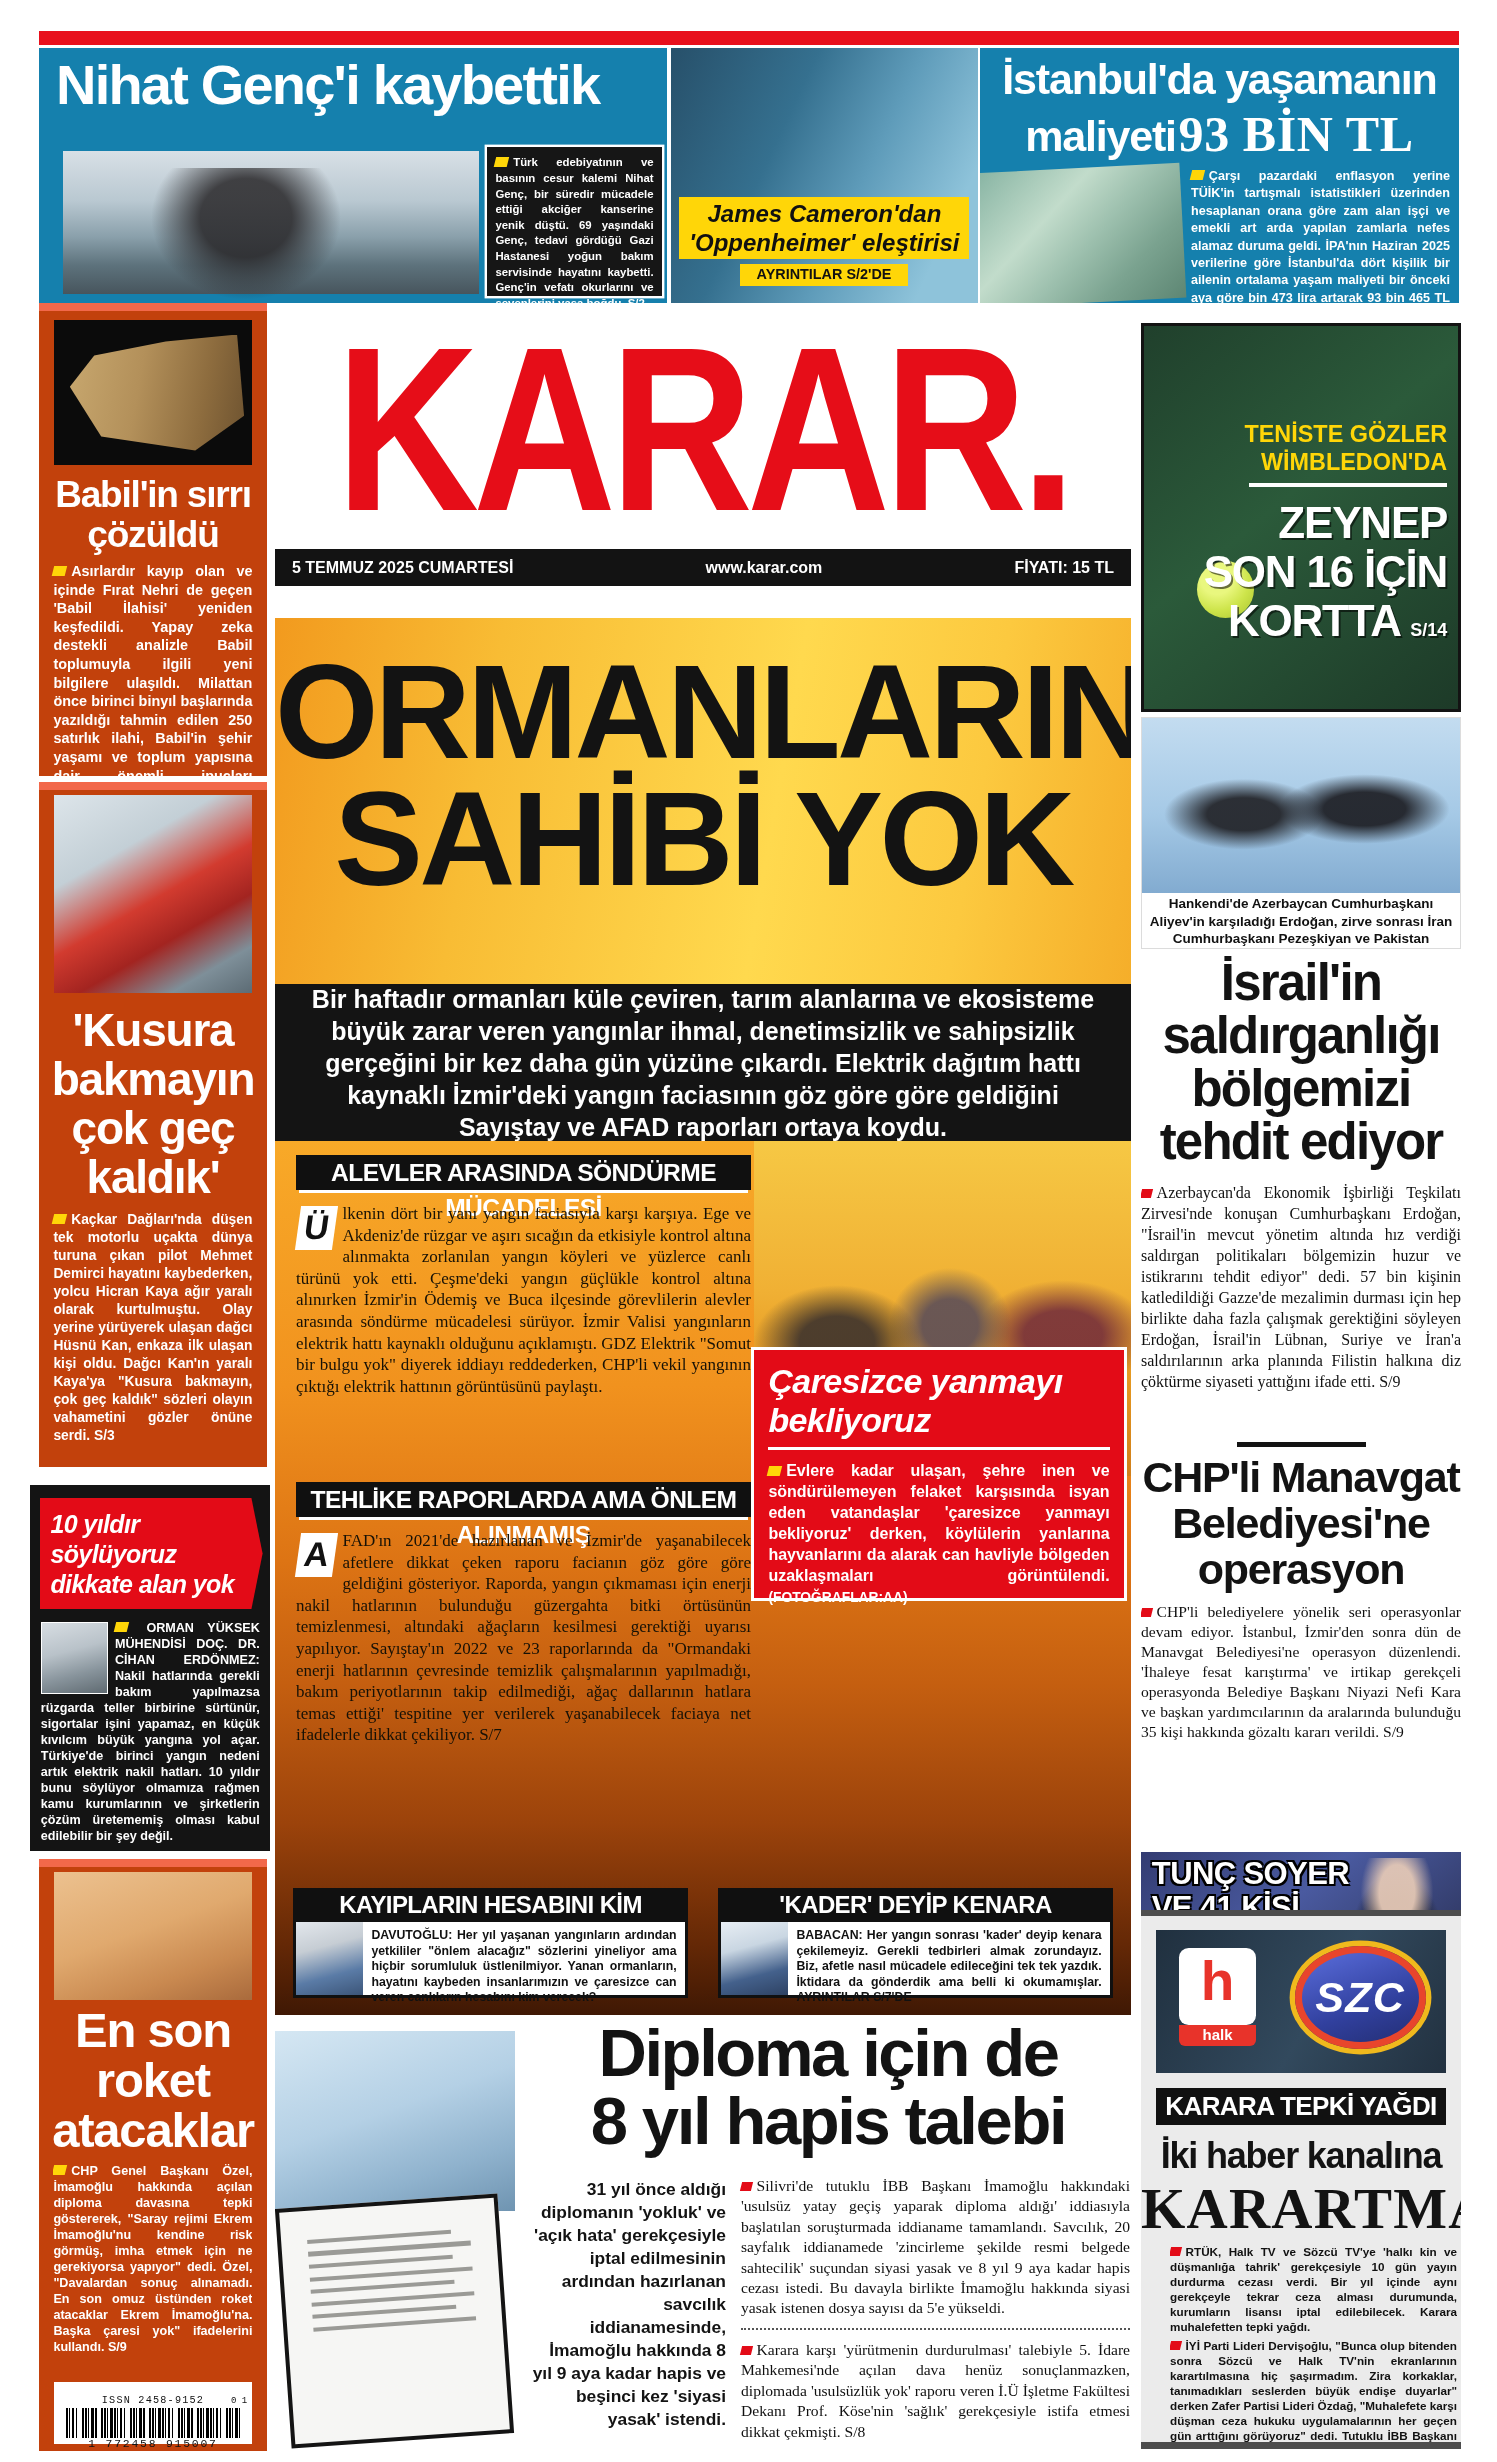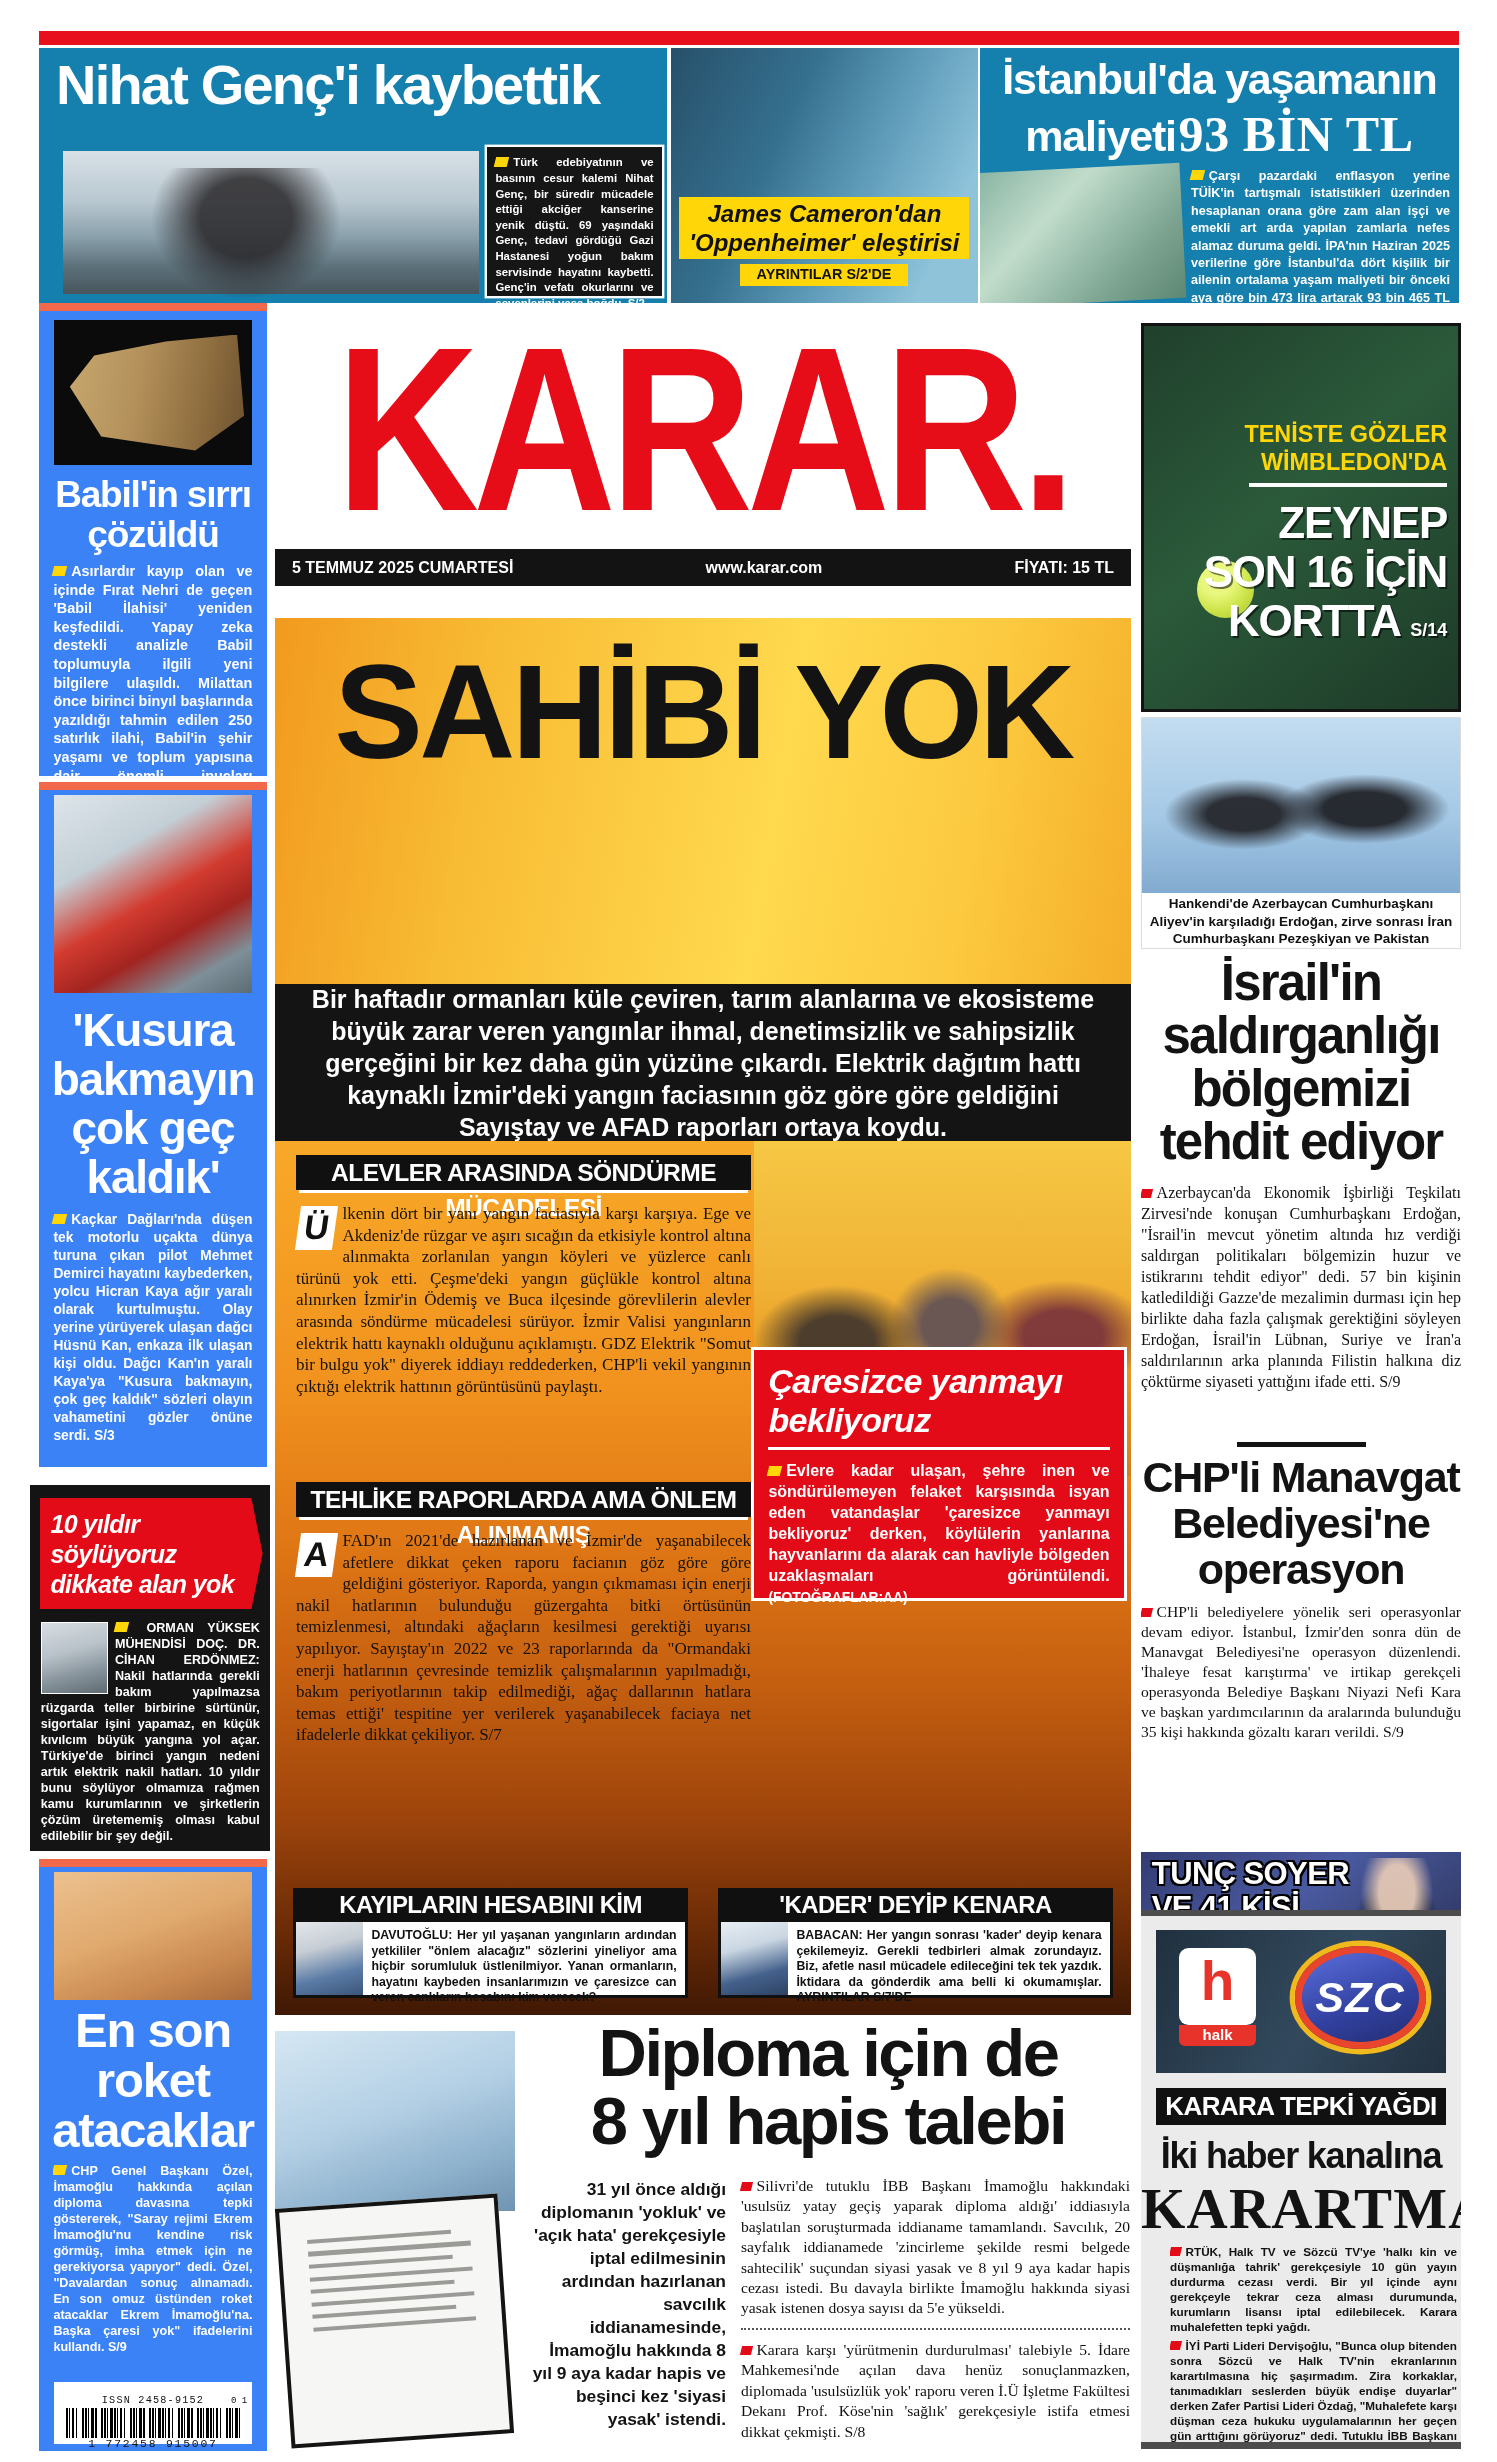--- a/index.html
+++ b/index.html
@@ -34,21 +34,21 @@
   .istanbul { left:980px; top:48px; width:479px; height:255px; background:#1580ad; }
   .ist-h1 { position:absolute; left:0; top:7.2px; width:100%; text-align:center; font-size:43px; font-weight:bold; color:#fff; letter-spacing:-1.2px; }
   .ist-h2 { position:absolute; left:0; top:57px; width:100%; text-align:center; color:#fff; }
   .ist-h2 .a { font-size:43px; font-weight:bold; letter-spacing:-1.2px; }
   .ist-h2 .b { font-family:"Liberation Serif", serif; font-size:50px; font-weight:bold; letter-spacing:0.6px; }
   .photo-money { position:absolute; left:-3.6px; top:120px; width:207px; height:135px; transform:rotate(-3deg);
      background:linear-gradient(135deg,#86b3a2 0%,#c2dccb 35%,#9dc0ae 55%,#7ba390 75%,#5d8673 100%); }
   .ist-body { position:absolute; left:211px; top:120px; width:259px; color:#fff; font-weight:bold; font-size:12.6px; line-height:17.4px; text-align:justify; }
 
   
-  .leftcol { background:#3b82f6; }
+  .leftcol { background:#c2410c; }
   .orangecap { position:absolute; left:0; top:0; width:100%; height:8.4px; background:#f2684a; }
   .babil { left:39px; top:303px; width:228px; height:473px; }
   .photo-tablet { position:absolute; left:15px; top:17px; width:198px; height:145px; background:#0b0b0b; }
   .photo-tablet::after { content:""; position:absolute; left:8%; top:10%; width:88%; height:80%;
      background:linear-gradient(100deg,#c8a86f 0%,#b3905a 40%,#8d6c3e 75%,#6e5330 100%);
      clip-path:polygon(0 45%,14% 18%,55% 6%,96% 0,100% 70%,72% 100%,18% 88%); }
   .babil-h { position:absolute; left:0; top:172px; width:100%; text-align:center; color:#fff; font-weight:bold; font-size:37px; line-height:40px; letter-spacing:-1.2px; }
   .babil-body { position:absolute; left:14.4px; top:259px; width:199px; color:#fff; font-weight:bold; font-size:14.4px; line-height:18.6px; text-align:justify; }
 
   .kusura { left:39px; top:782px; width:228px; height:685px; }
@@ -276,20 +276,21 @@
     <div class="barcode">
       <div class="issn">ISSN 2458-9152</div>
       <div class="bars"></div>
       <div class="digits">1 772458 915007</div>
       <div class="corner">0 1</div>
     </div>
   </div>
 
   <div class="block hero">
     <h1>
+      <div>ORMANLARIN</div>
       <div>SAHİBİ YOK</div>
     </h1>
   </div>
   <div class="block deck">
     <p>Bir haftadır ormanları küle çeviren, tarım alanlarına ve ekosisteme büyük zarar veren yangınlar ihmal, denetimsizlik ve sahipsizlik gerçeğini bir kez daha gün yüzüne çıkardı. Elektrik dağıtım hattı kaynaklı İzmir'deki yangın faciasının göz göre göre geldiğini Sayıştay ve AFAD raporları ortaya koydu.</p>
   </div>
 
   <div class="block mainart">
     <div class="photo-people"></div>
 

